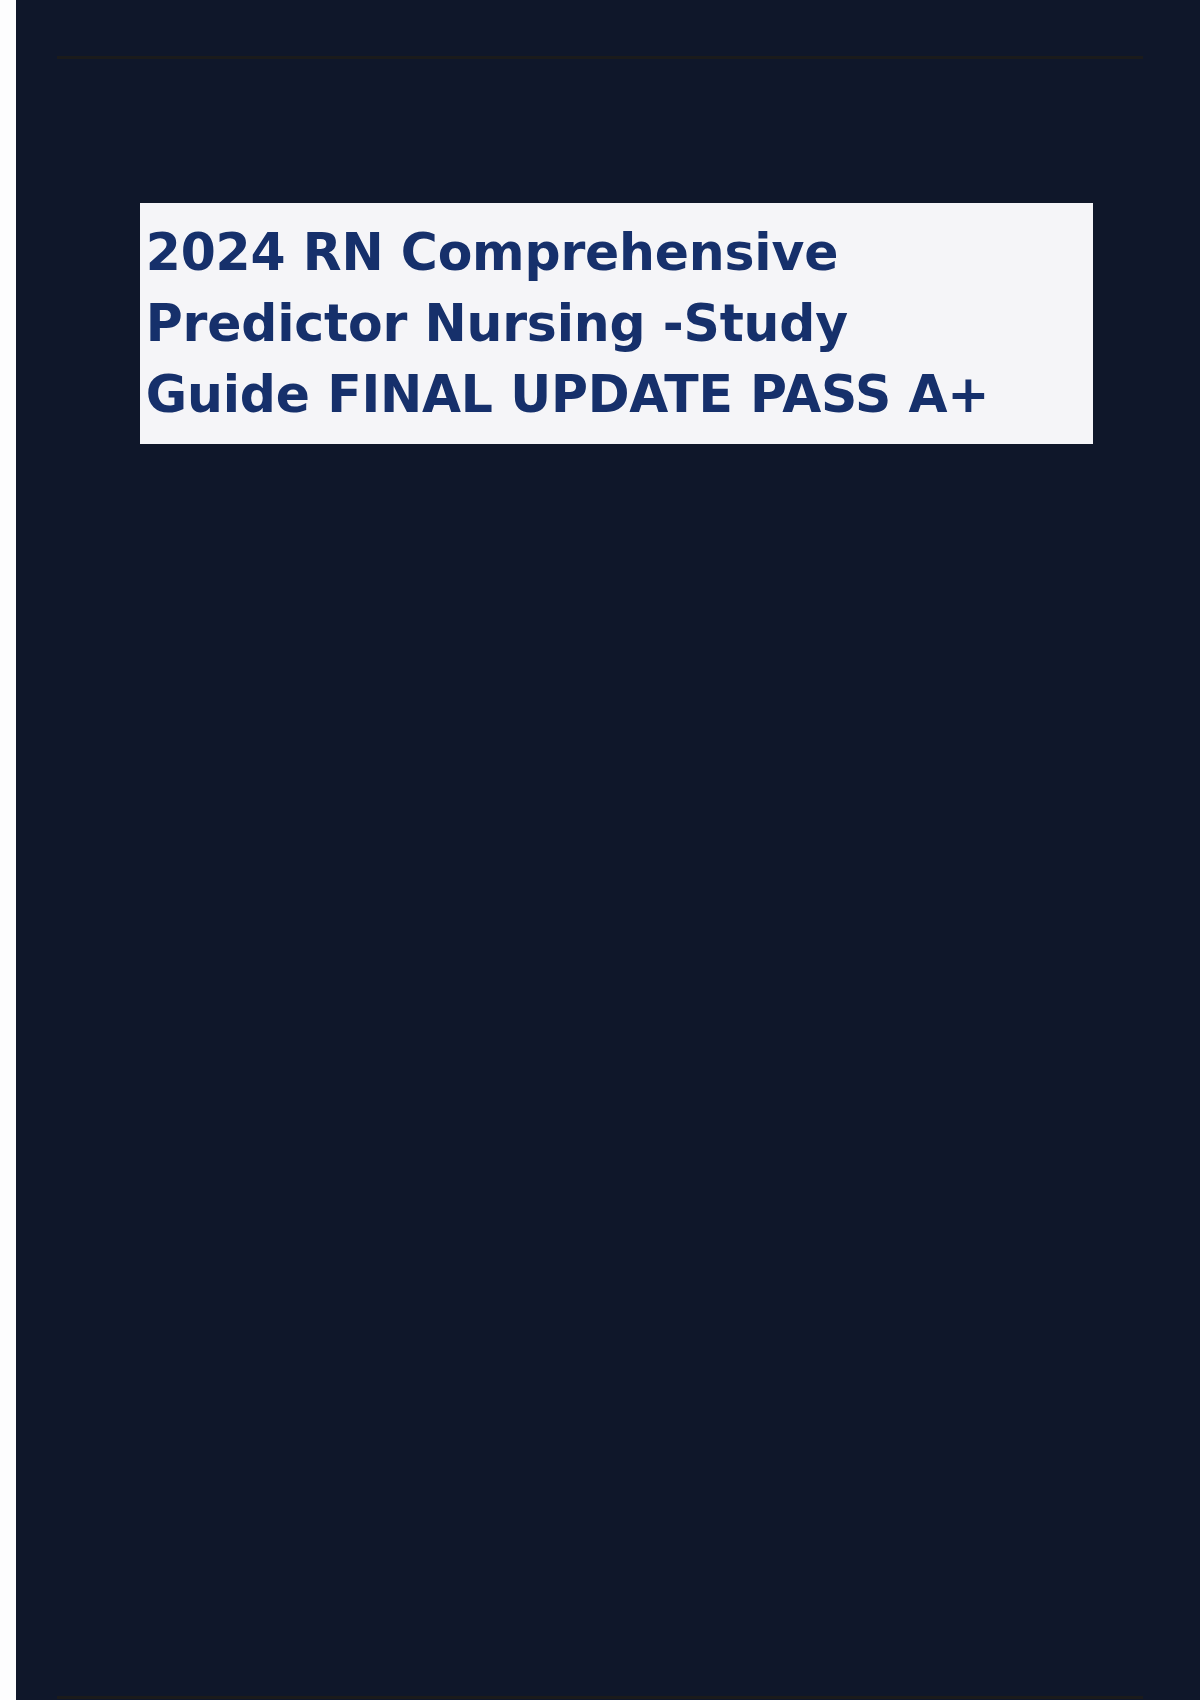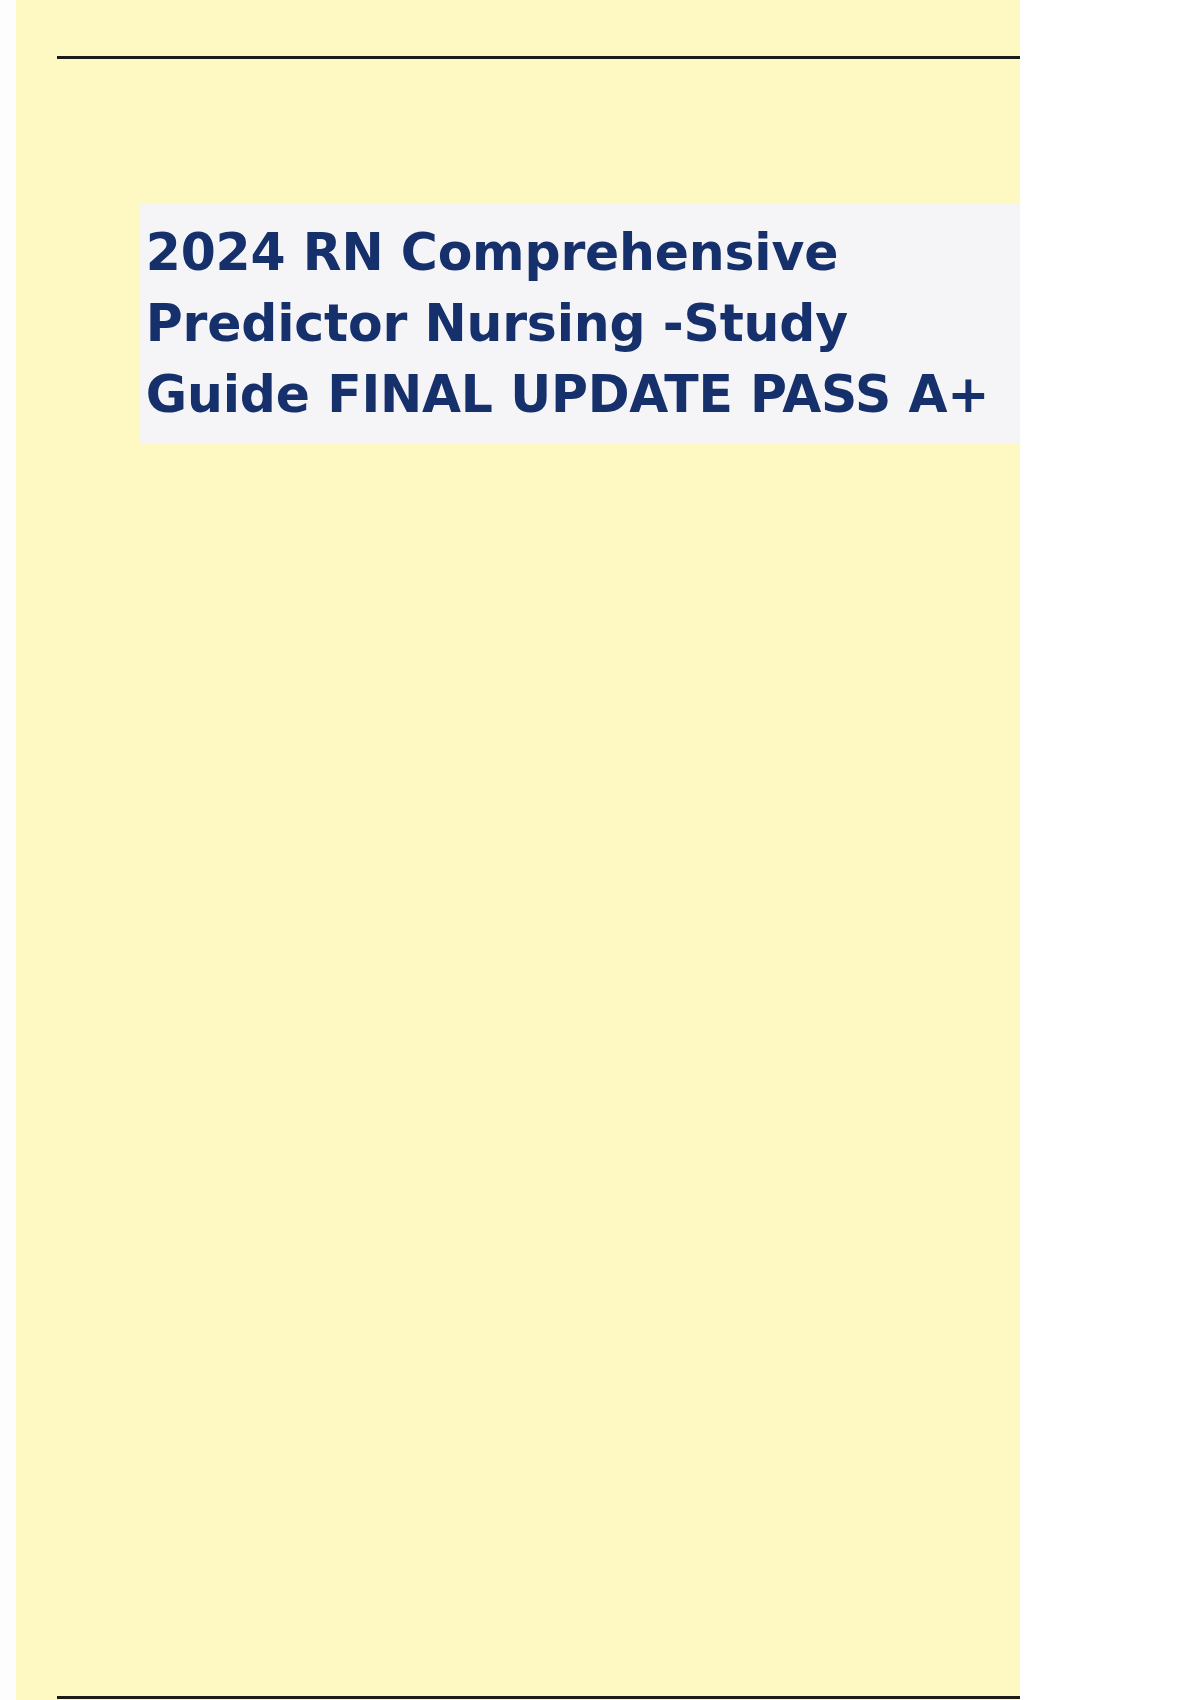--- a/index.html
+++ b/index.html
@@ -7,23 +7,23 @@
     padding: 0;
     background: #ffffff;
   }
 
   body {
     font-family: "Liberation Sans", "DejaVu Sans", sans-serif;
   }
 
   .page {
     position: relative;
-    width: 1020px;
+    width: 1200px;
     height: 1700px;
-    background: #fef9c3;
+    background: #0f172a;
     overflow: hidden;
   }
 
   
   .scan-edge-artifact {
     position: absolute;
     left: 0;
     top: 0;
     width: 16px;
     height: 1700px;

